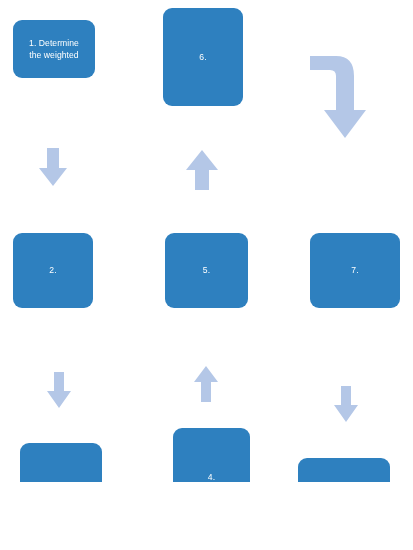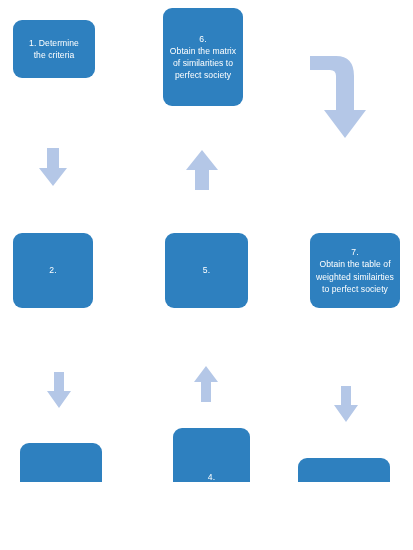--- a/index.html
+++ b/index.html
@@ -62,26 +62,25 @@
   #arrow-7-8       { left: 333px; top: 386px; width: 26px; height: 38px; }
   #arrow-3-4       { left: 120px; top: 482px; width: 36px; height: 26px; }
 </style>
 </head>
 <body>
 
 <div id="canvas">
 
   <div class="node" id="node-1">
     <span class="num">1. Determine</span>
-    <span class="body">the criteria</span>
+    <span class="body">the weighted</span>
   </div>
 
   <div class="node" id="node-6">
     <span class="num">6.</span>
-    <span class="body">Obtain the matrix of similarities to perfect society</span>
   </div>
 
   <div class="arrow" id="arrow-top-right">
     <svg width="80" height="86" viewBox="0 0 80 86" aria-hidden="true">
       <path d="M0 0 L26 0 Q44 0 44 20 L44 54 L56 54 L35 82 L14 54 L26 54 L26 20 Q26 14 20 14 L0 14 Z" fill="#b4c7e7"></path>
     </svg>
   </div>
 
   <div class="arrow" id="arrow-1-2">
     <svg width="30" height="40" viewBox="0 0 30 40" aria-hidden="true">
@@ -98,21 +97,20 @@
   <div class="node" id="node-2">
     <span class="num">2.</span>
   </div>
 
   <div class="node" id="node-5">
     <span class="num">5.</span>
   </div>
 
   <div class="node" id="node-7">
     <span class="num">7.</span>
-    <span class="body">Obtain the table of weighted similairties to perfect society</span>
   </div>
 
   <div class="arrow" id="arrow-2-3">
     <svg width="26" height="38" viewBox="0 0 26 38" aria-hidden="true">
       <path d="M8 0 L18 0 L18 19 L25 19 L13 36 L1 19 L8 19 Z" fill="#b4c7e7"></path>
     </svg>
   </div>
 
   <div class="arrow" id="arrow-4-5">
     <svg width="26" height="40" viewBox="0 0 26 40" aria-hidden="true">

